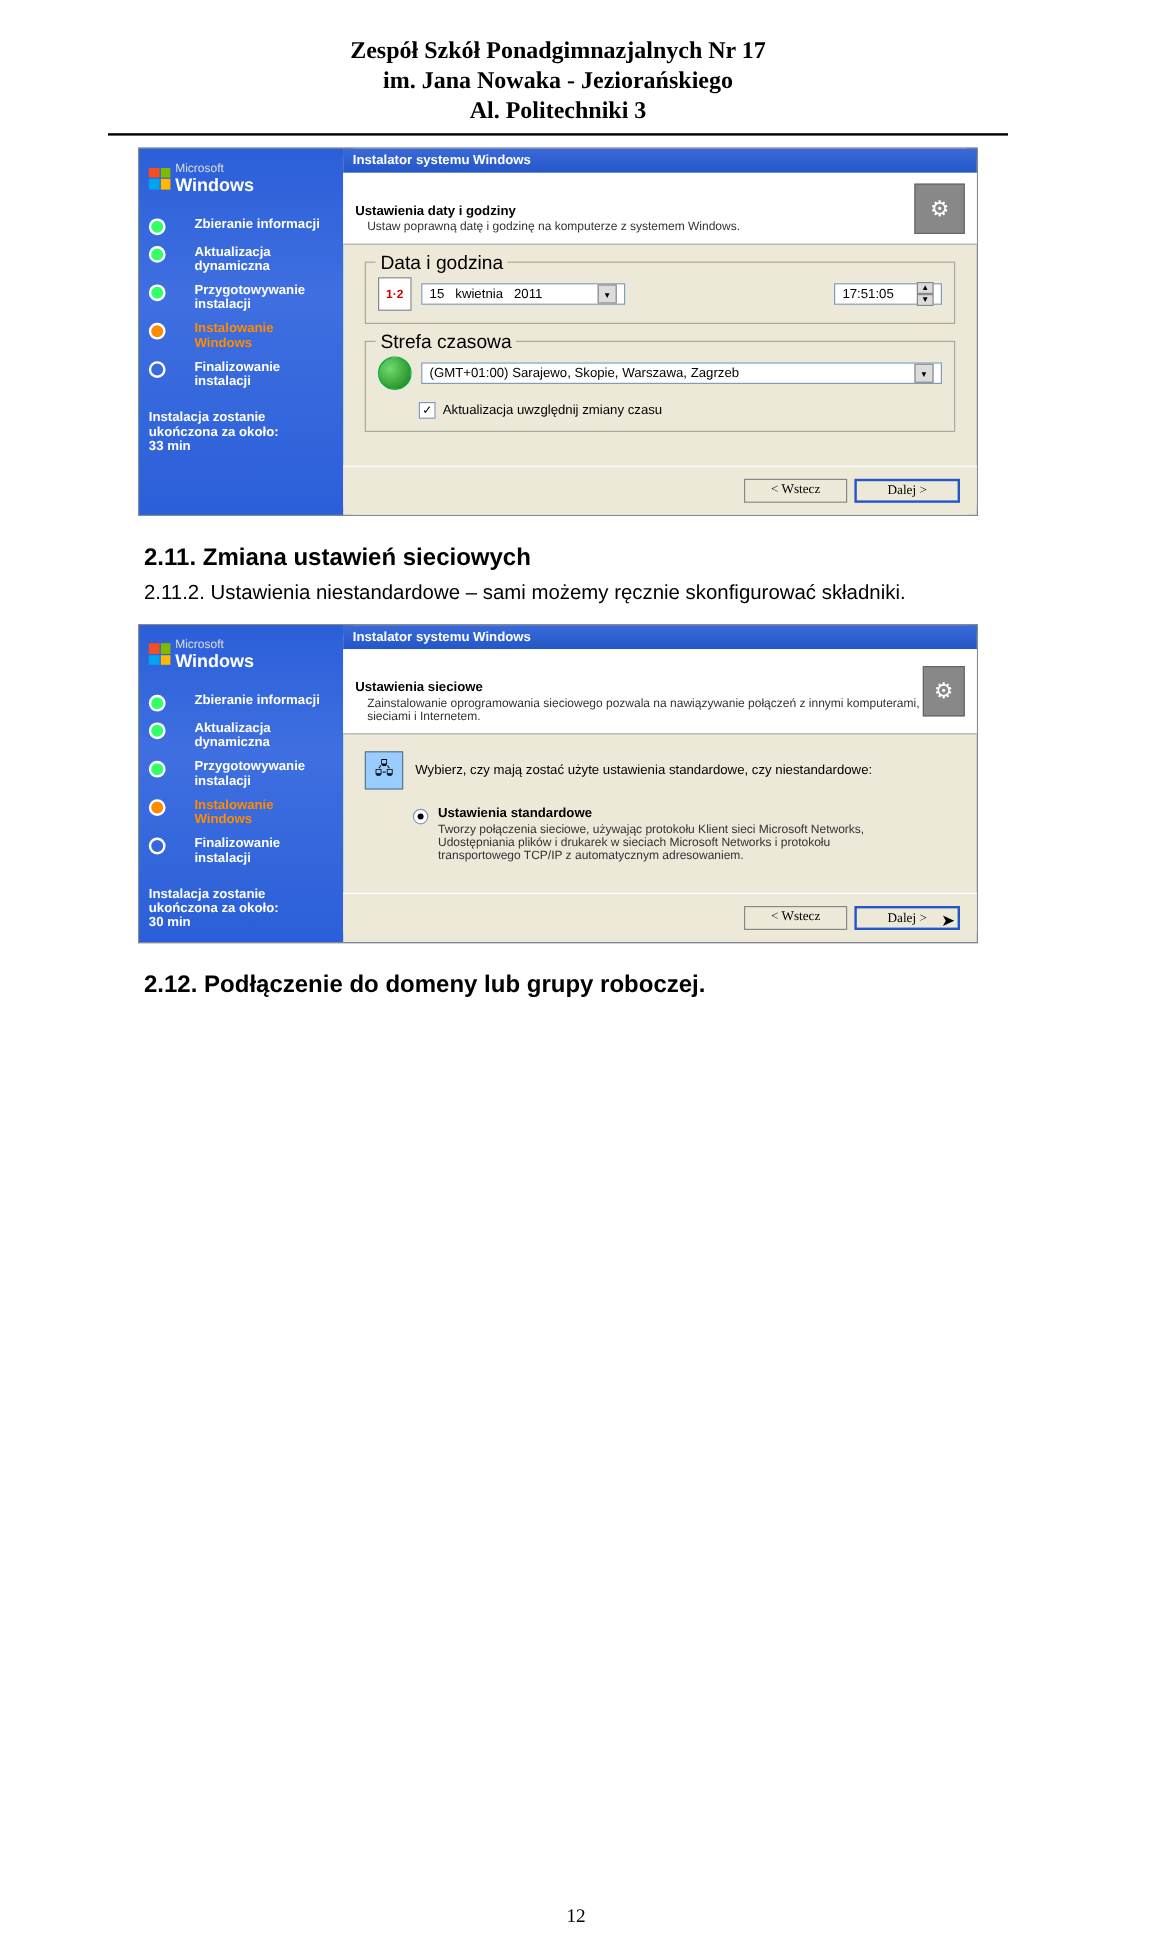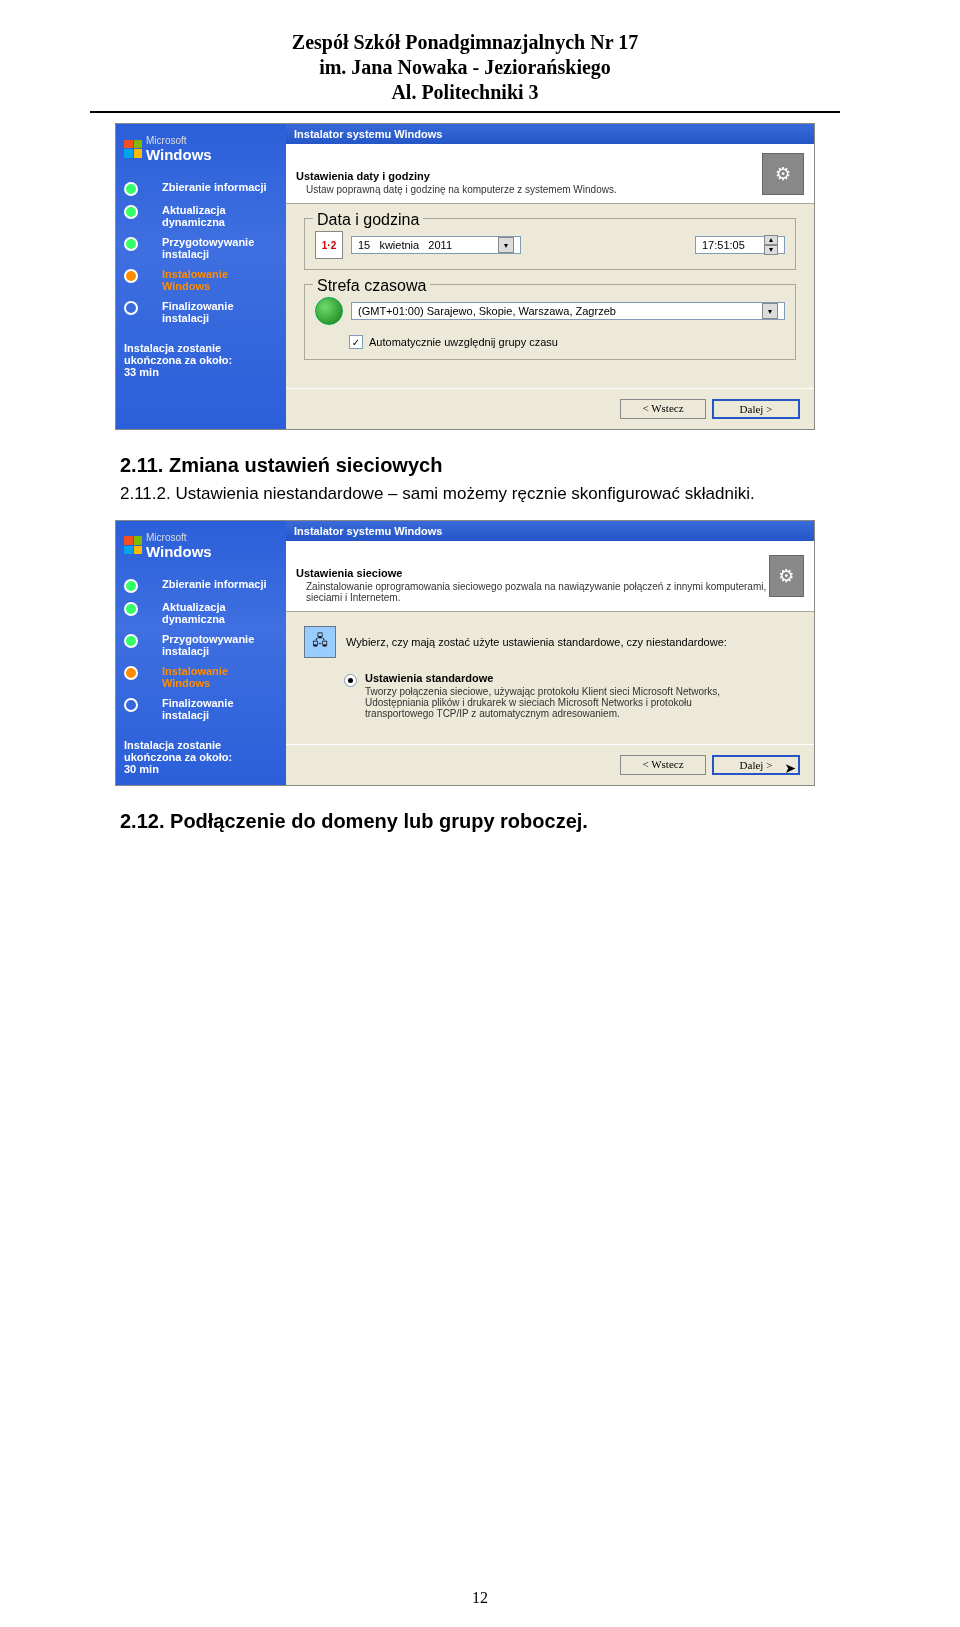--- a/index.html
+++ b/index.html
@@ -211,21 +211,21 @@
             <span class="legend">Strefa czasowa</span>
             <div class="row">
               <span class="globe-icon"></span>
               <span class="field drop" style="flex:1">
                 <span>(GMT+01:00) Sarajewo, Skopie, Warszawa, Zagrzeb</span>
                 <span class="drop-btn">▾</span>
               </span>
             </div>
             <div class="checkbox">
               <span class="box">✓</span>
-              <span>Automatycznie uwzględnij grupy czasu</span>
+              <span>Aktualizacja uwzględnij zmiany czasu</span>
             </div>
           </div>
         </div>
         <div class="ss-buttons">
           <span class="ss-btn">&lt; Wstecz</span>
           <span class="ss-btn primary">Dalej &gt;</span>
         </div>
       </div>
     </div>
   </div>

